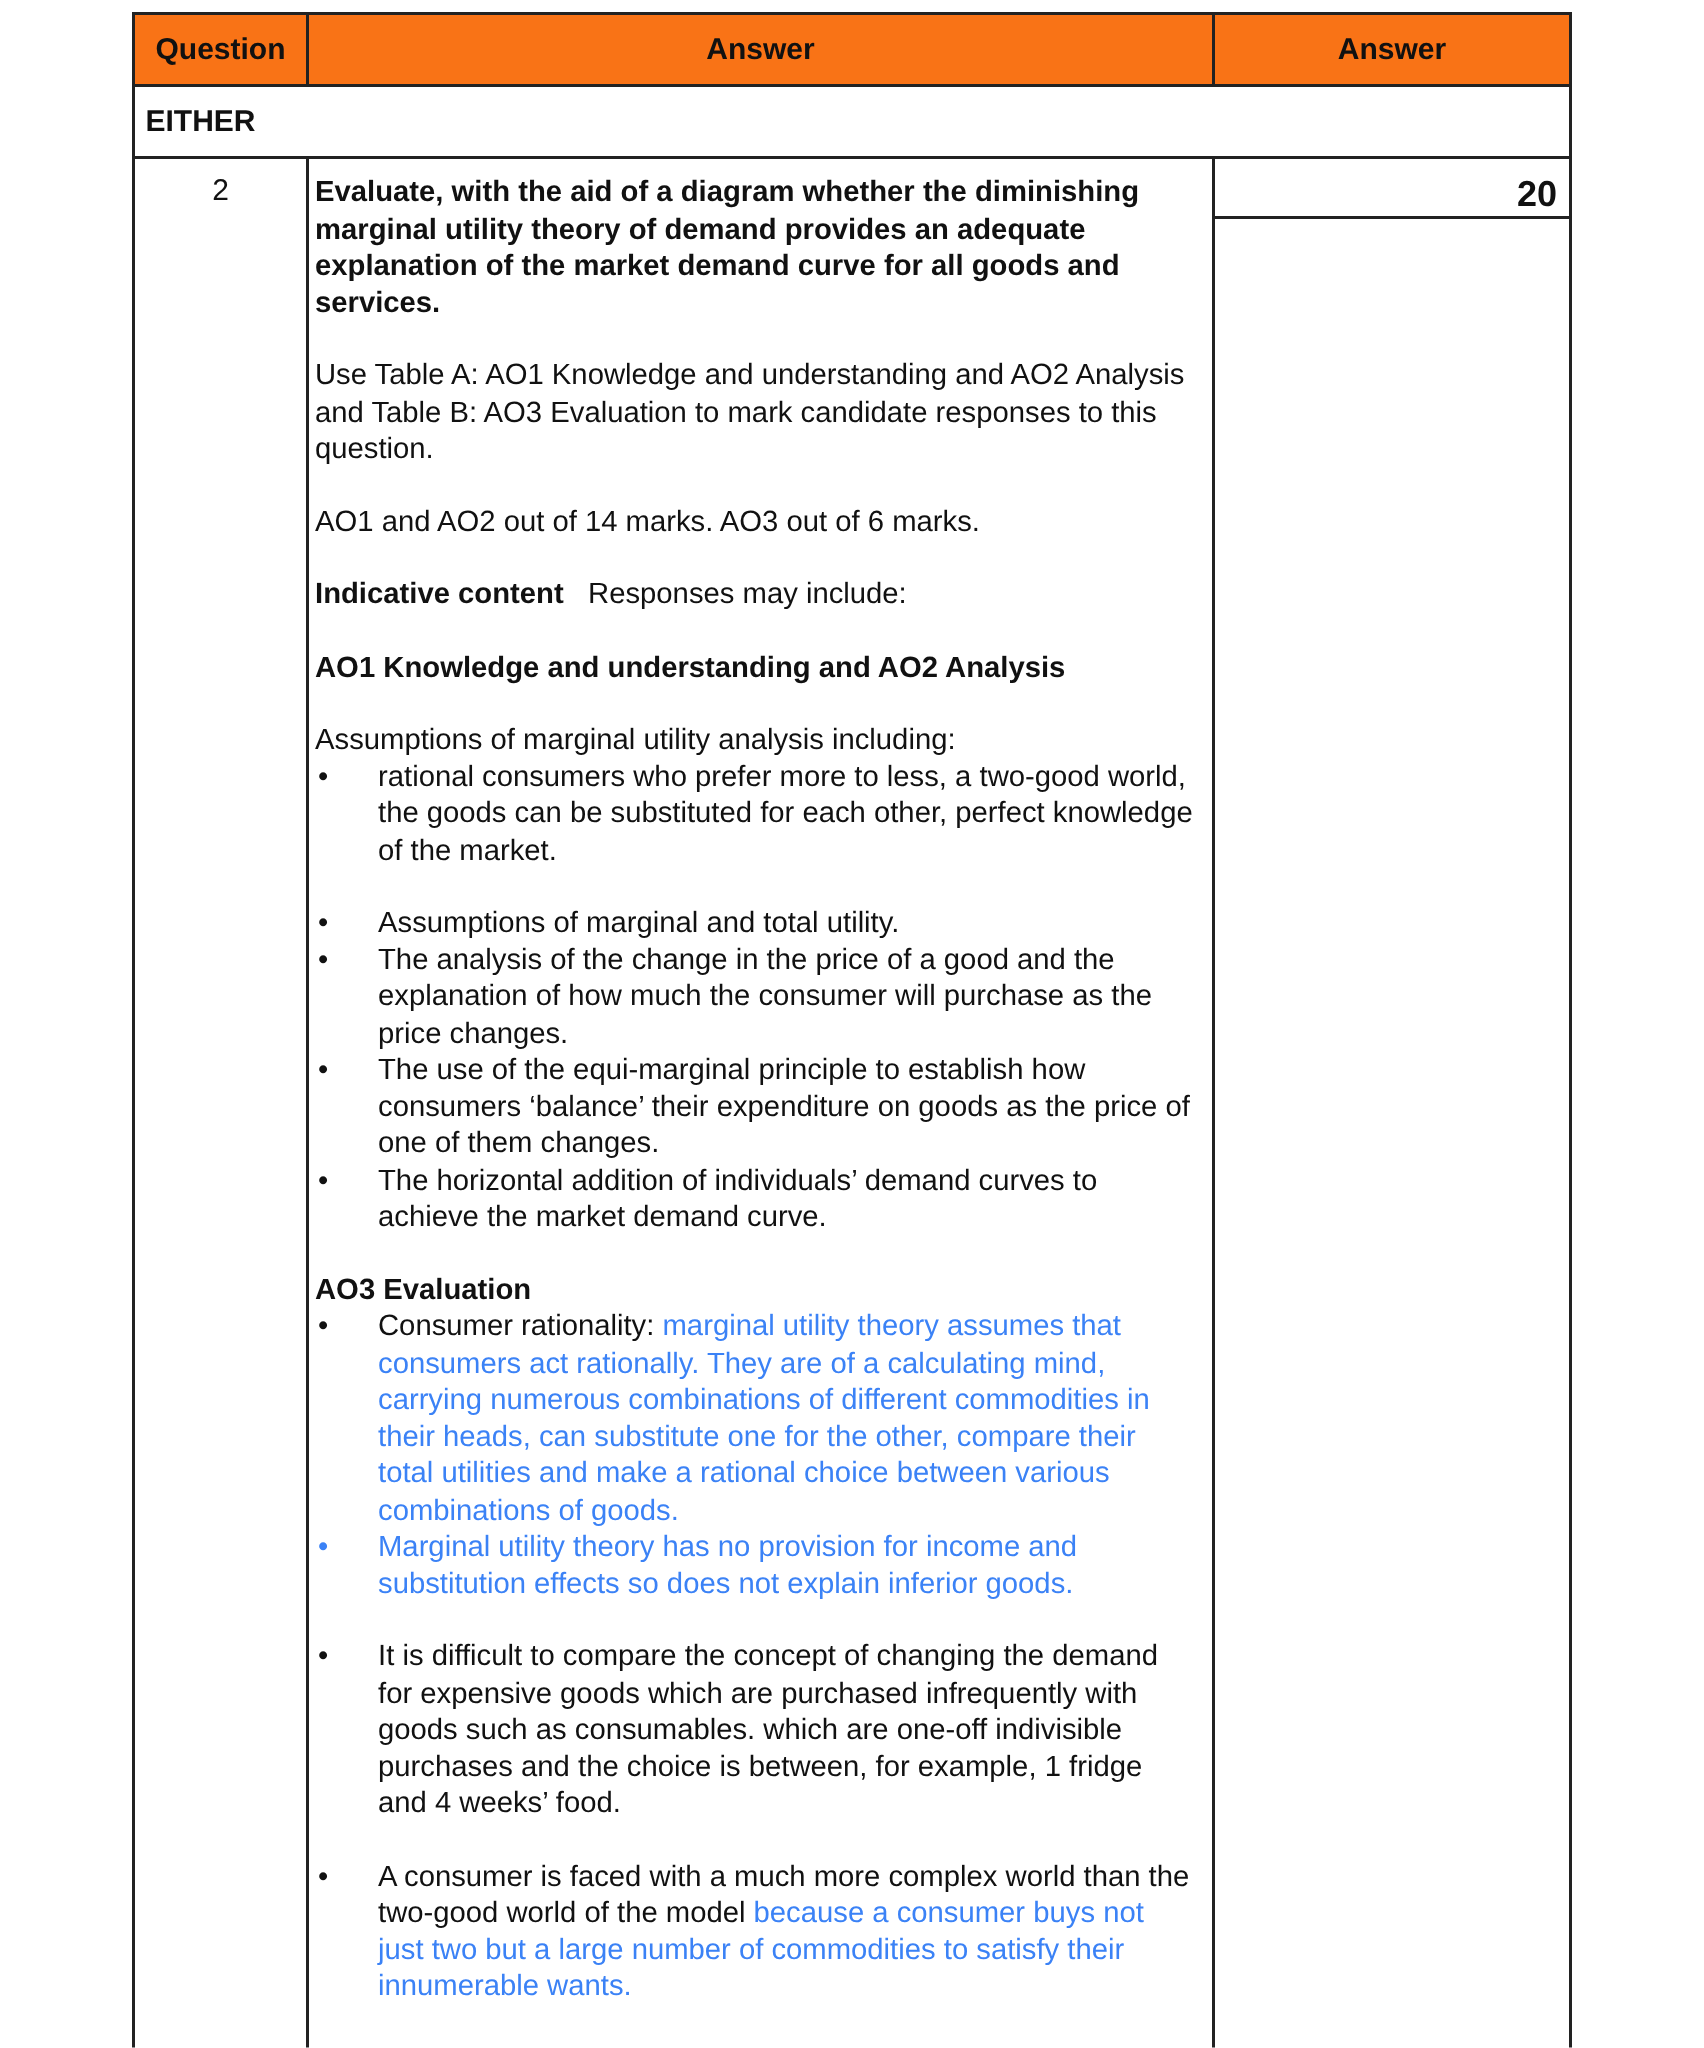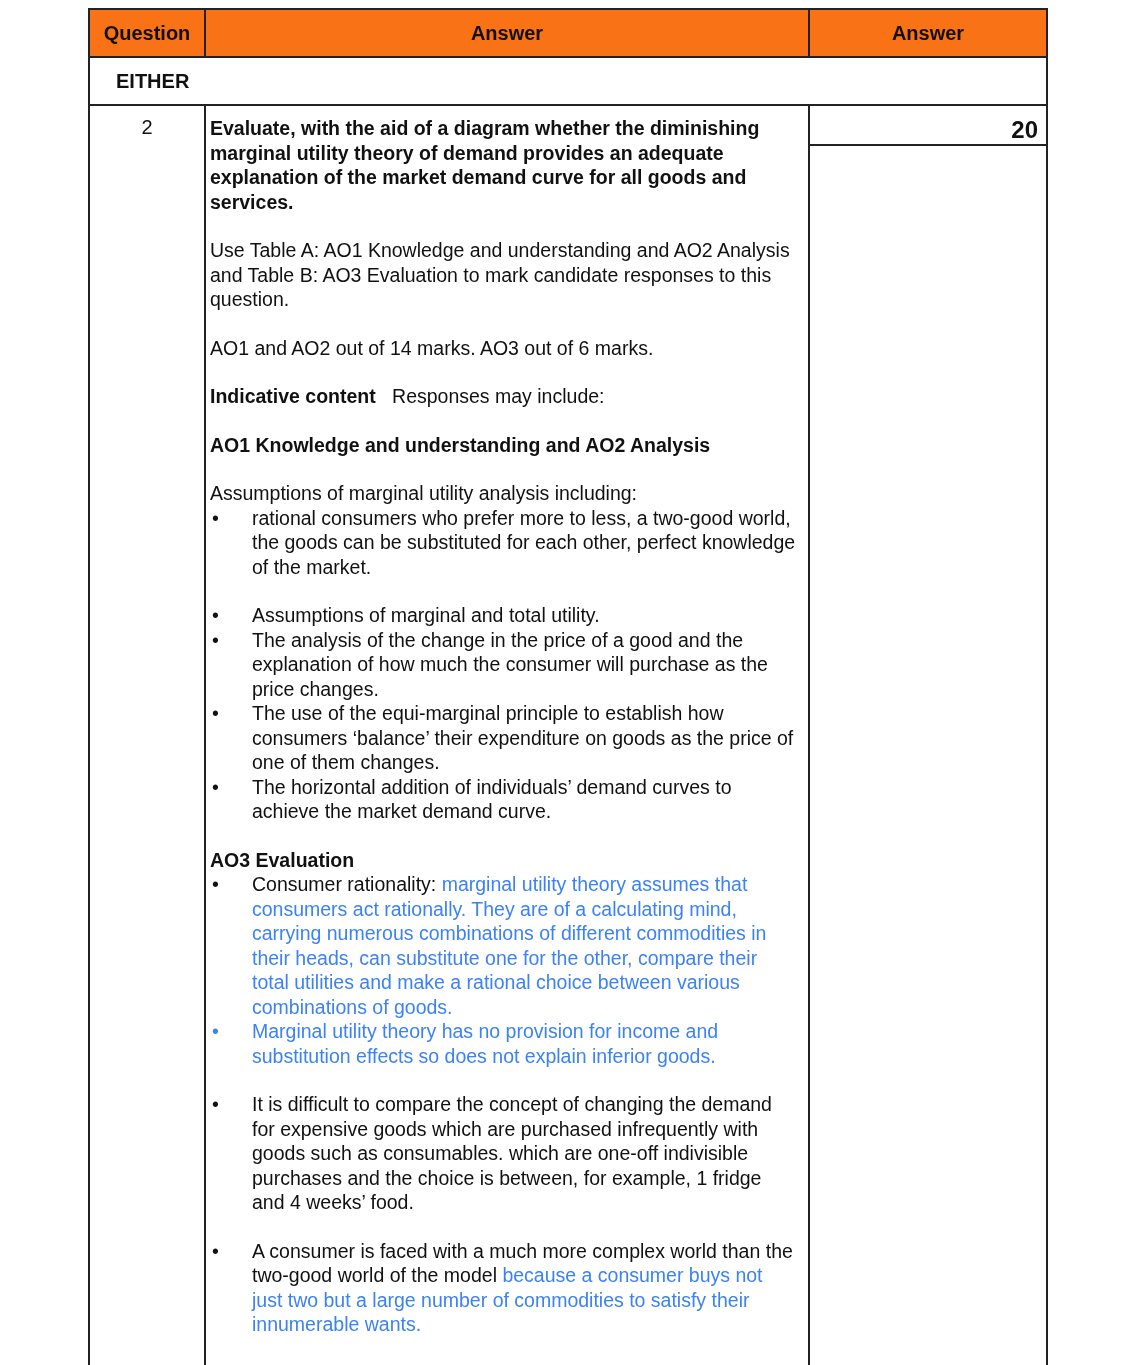--- a/index.html
+++ b/index.html
@@ -5,21 +5,21 @@
   html, body { margin:0; padding:0; background:#ffffff; }
   body { width:1136px; height:1365px; position:relative; font-family:"Liberation Sans", sans-serif; color:#111; }
   .tbl { position:absolute; left:88px; top:8px; width:960px; border:2px solid #222; box-sizing:border-box; }
   .row { display:flex; border-bottom:2px solid #222; }
   .row:last-child { border-bottom:none; }
   .c-q { width:116px; border-right:2px solid #222; box-sizing:border-box; }
   .c-a { width:604px; border-right:2px solid #222; box-sizing:border-box; }
   .c-m { flex:1; box-sizing:border-box; }
   .hdr { background:#f97316; height:46px; }
   .hdr div { display:flex; align-items:center; justify-content:center; font-weight:bold; font-size:20px; }
-  .either { height:46px; display:flex; align-items:center; padding-left:26px; font-weight:bold; font-size:20px; }
+  .either { height:46px; display:flex; align-items:center; padding-left:7px; font-weight:bold; font-size:20px; }
   .q2 .c-q { text-align:center; font-size:20px; padding-top:10px; }
   .c-a.body { padding:10px 10px 12px 4px; font-size:19.5px; line-height:24.5px; }
   .marks-col { display:flex; flex-direction:column; }
   .marks-top { height:40px; border-bottom:2px solid #222; font-weight:bold; font-size:24px; text-align:right; padding:10px 8px 0 0; box-sizing:border-box; }
   .bold { font-weight:bold; }
   p { margin:0; }
   .gap { height:24px; }
   ul { margin:0; padding:0; list-style:none; }
   li { position:relative; padding-left:42px; }
   li::before { content:"•"; position:absolute; left:2px; top:0; }

